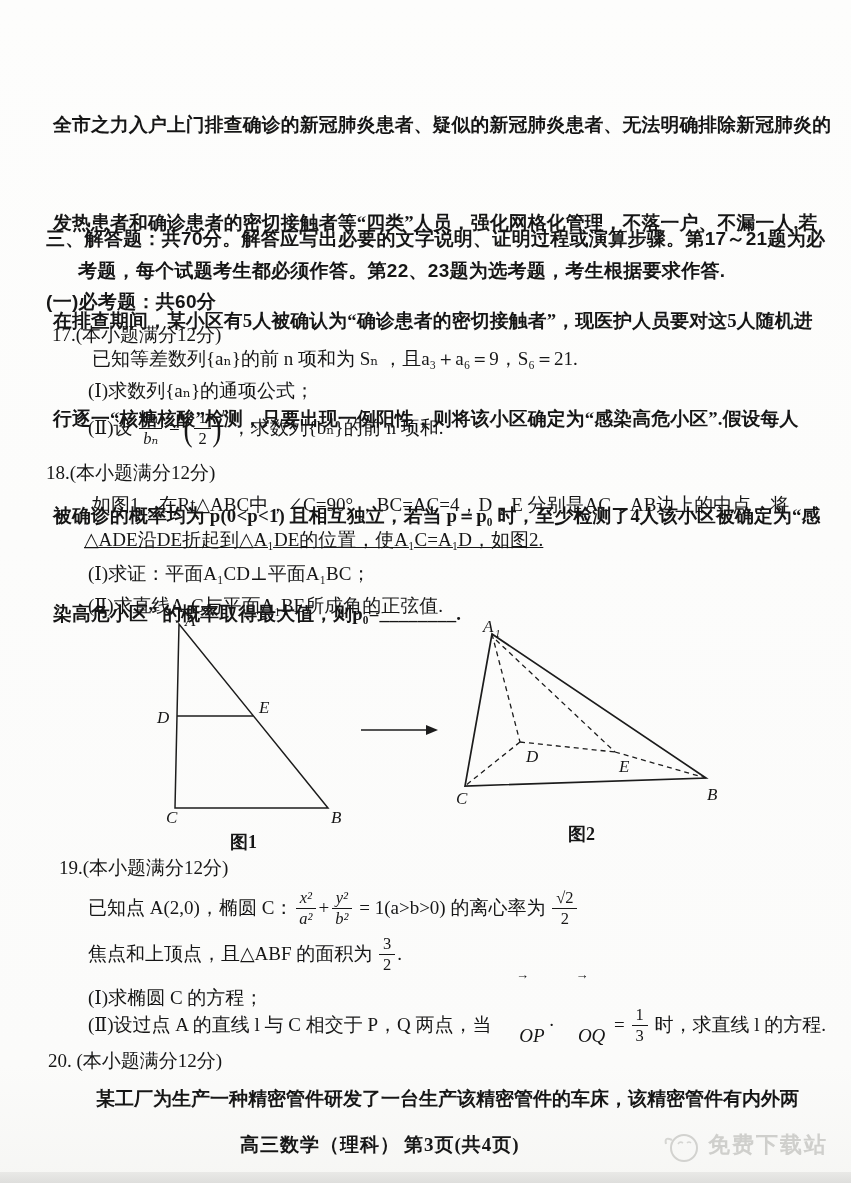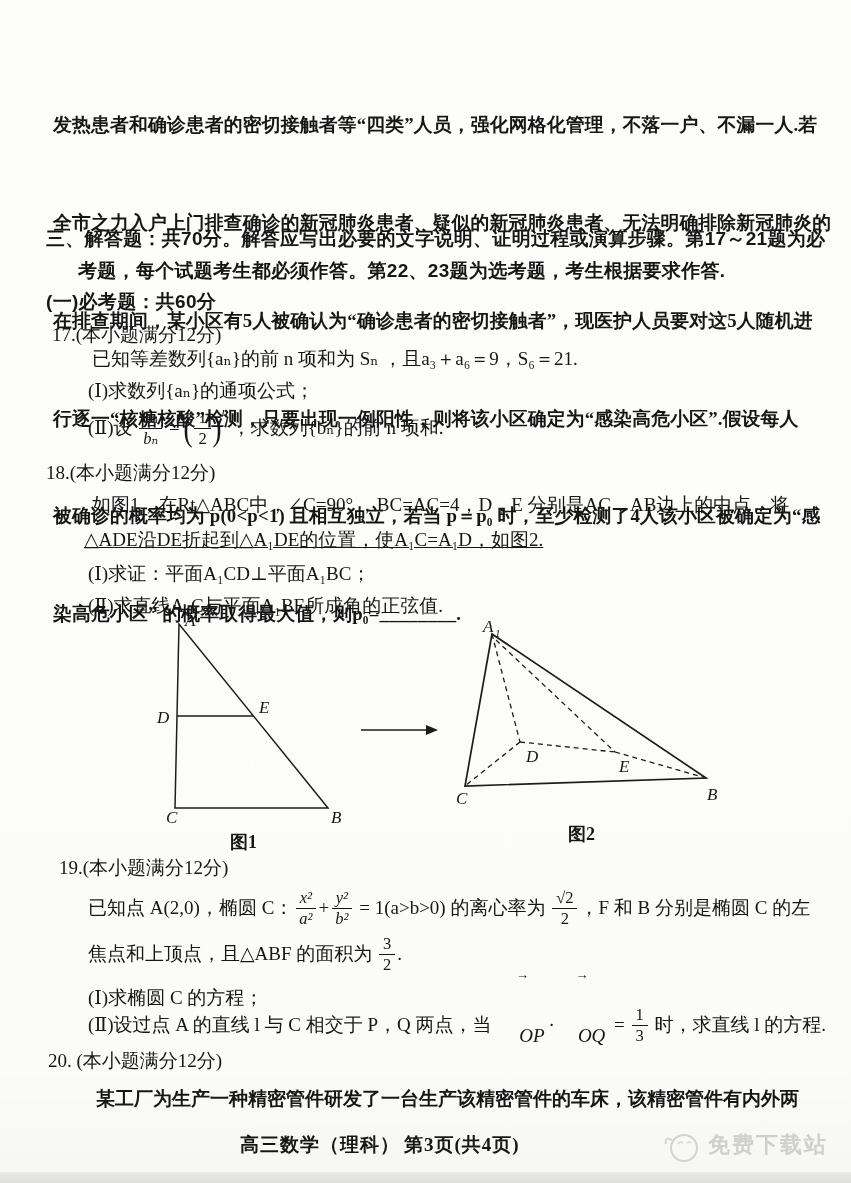--- a/index.html
+++ b/index.html
@@ -32,22 +32,22 @@
            font-size:22px;font-weight:700;color:#cfcfcc;letter-spacing:2px;}
   .bottom-strip{position:absolute;left:0;top:1172px;width:851px;height:11px;
                 background:linear-gradient(180deg,#e9e9e7,#dededc);}
   svg text{font-family:"Liberation Serif","DejaVu Serif",serif;font-style:italic;font-size:17px;fill:#161616;}
   svg text.sub{font-size:11px;}
 </style>
 </head>
 <body>
 
 <div class="abs para" style="left:53px;top:44px;width:780px;">
+  <div class="pline">全市之力入户上门排查确诊的新冠肺炎患者、疑似的新冠肺炎患者、无法明确排除新冠肺炎的</div>
   <div class="pline">发热患者和确诊患者的密切接触者等“四类”人员，强化网格化管理，不落一户、不漏一人.若</div>
-  <div class="pline">全市之力入户上门排查确诊的新冠肺炎患者、疑似的新冠肺炎患者、无法明确排除新冠肺炎的</div>
   <div class="pline">在排查期间，某小区有5人被确认为“确诊患者的密切接触者”，现医护人员要对这5人随机进</div>
   <div class="pline">行逐一“核糖核酸”检测，只要出现一例阳性，则将该小区确定为“感染高危小区”.假设每人</div>
   <div class="pline">被确诊的概率均为 p(0&lt;p&lt;1) 且相互独立，若当 p＝p₀ 时，至少检测了4人该小区被确定为“感</div>
   <div class="pline">染高危小区” 的概率取得最大值，则p₀=________.</div>
 </div>
 
 <div class="abs hd" style="left:46px;top:226px;">三、解答题：共70分。解答应写出必要的文字说明、证明过程或演算步骤。第17～21题为必</div>
 <div class="abs hd" style="left:78px;top:258px;">考题，每个试题考生都必须作答。第22、23题为选考题，考生根据要求作答.</div>
 <div class="abs hd" style="left:46px;top:289px;">(一)必考题：共60分</div>
 
@@ -119,21 +119,20 @@
   <span>+</span>
   <span class="frac it">
     <span class="num">y²</span>
     <span class="den">b²</span>
   </span>
   <span> = 1(a&gt;b&gt;0) 的离心率为 </span>
   <span class="frac">
     <span class="num">√2</span>
     <span class="den">2</span>
   </span>
-  <span>，F 和 B 分别是椭圆 C 的左</span>
 </div>
 <div class="abs mrow" style="left:88px;top:930px;height:48px;">
   <span>焦点和上顶点，且△ABF 的面积为 </span>
   <span class="frac">
     <span class="num">3</span>
     <span class="den">2</span>
   </span>
   <span>.</span>
 </div>
 <div class="abs qtext" style="left:88px;top:985px;">(Ⅰ)求椭圆 C 的方程；</div>

